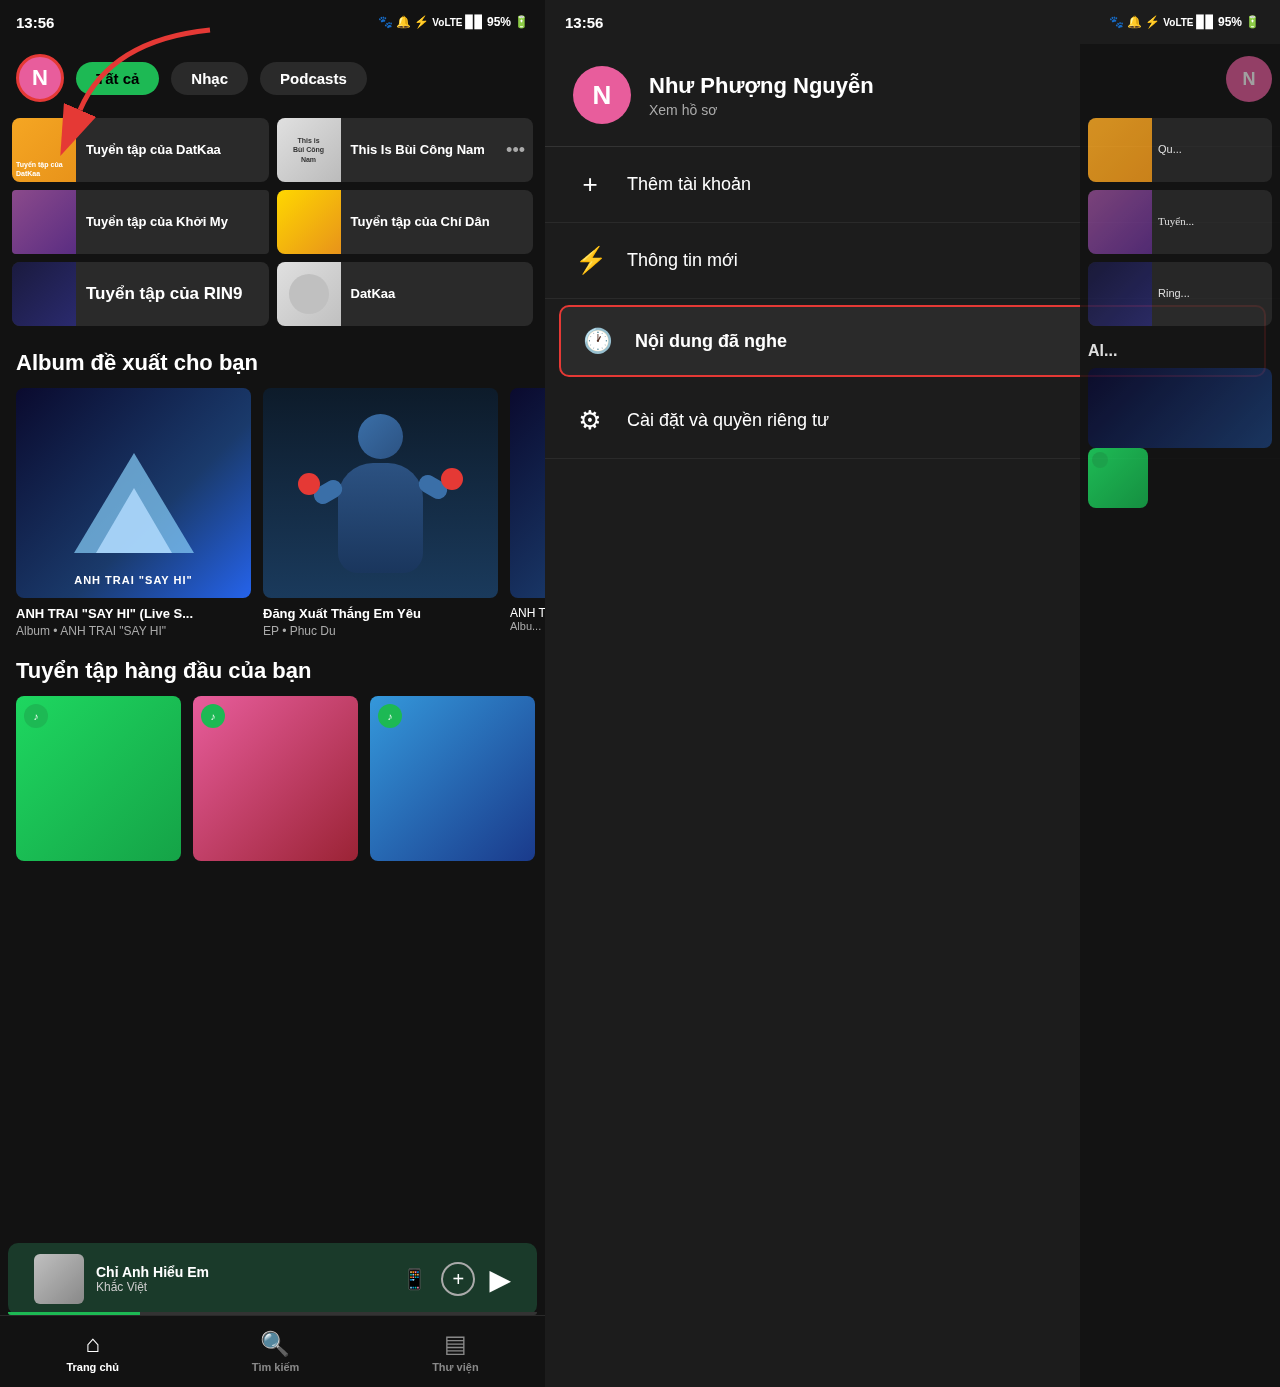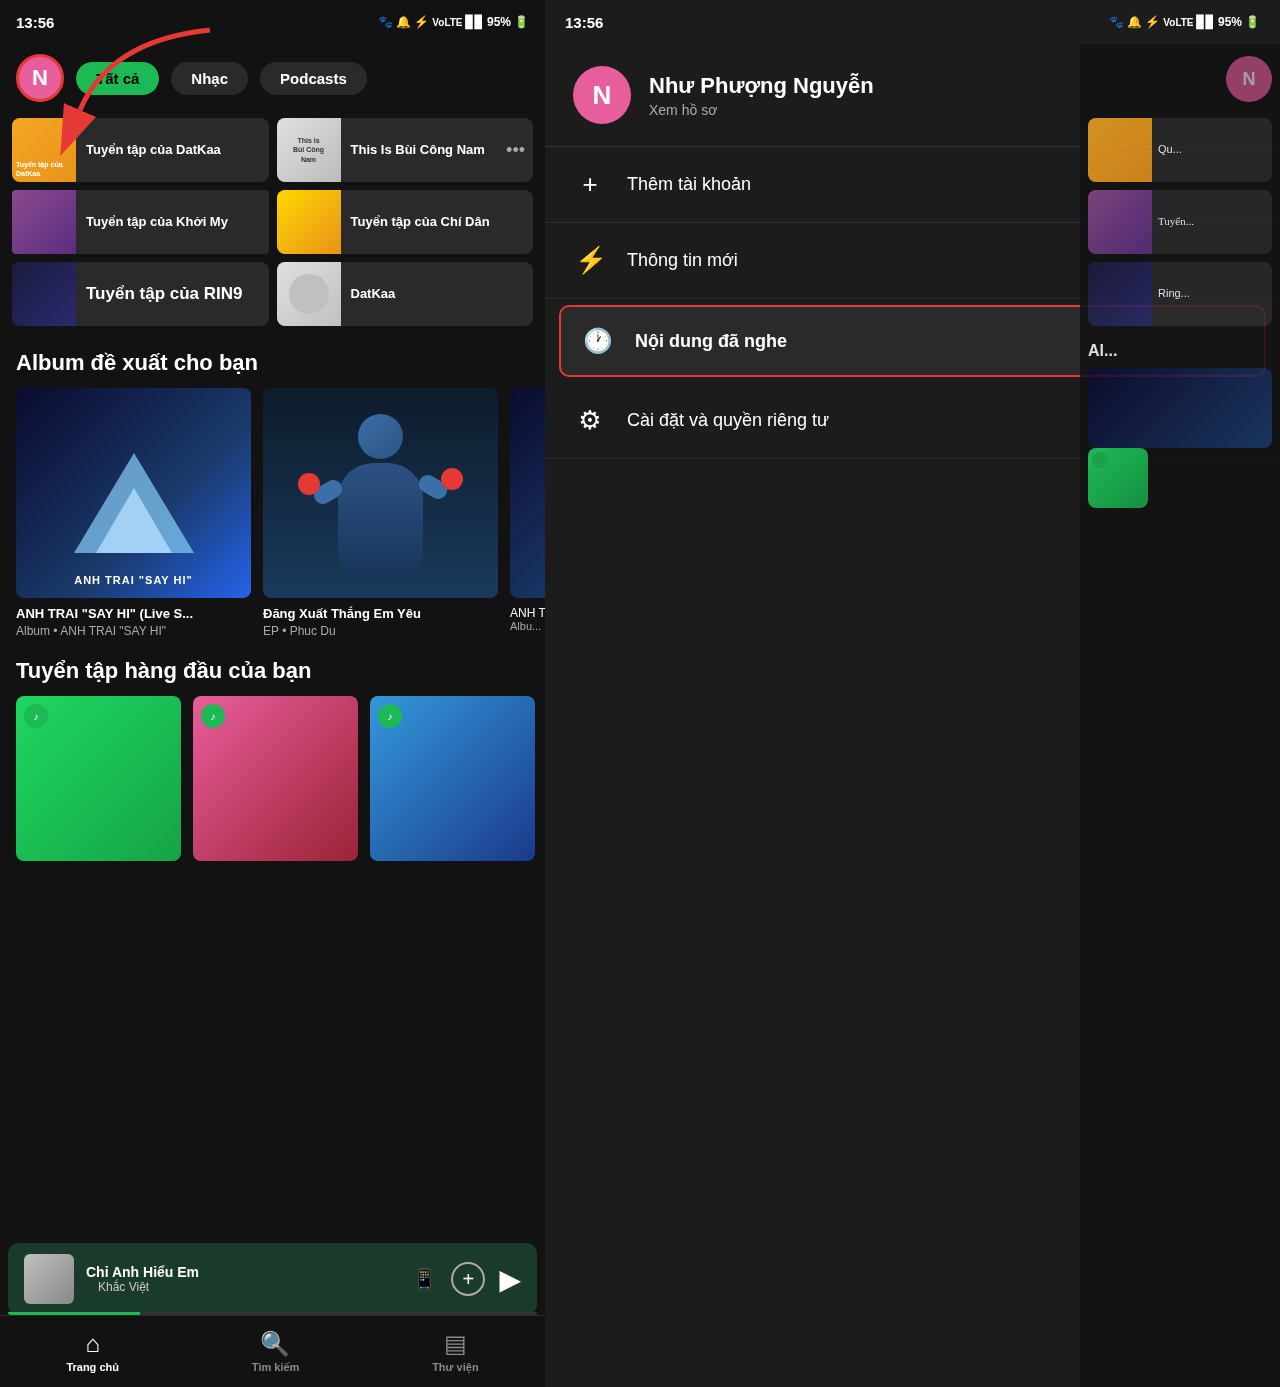--- a/index.html
+++ b/index.html
@@ -157,25 +157,25 @@
     </div>
     <div style="flex-shrink:0; width:165px; cursor:pointer;">
       <div style="width:165px; height:165px; border-radius:8px; background:linear-gradient(135deg,#3498db,#1a3a8b); margin-bottom:8px; position:relative; overflow:hidden;">
         <div style="position:absolute; top:8px; left:8px; width:24px; height:24px; background:#1db954; border-radius:50%; display:flex; align-items:center; justify-content:center;">
           <span style="color:#fff; font-size:10px;">♪</span>
         </div>
       </div>
     </div>
   </div>
 
-  <div style="position:absolute; bottom:72px; left:8px; right:8px; background:#1a3a2a; border-radius:10px; height:72px; display:flex; align-items:center; padding:0 16px; gap:12px; cursor:pointer;">
+  <div style="position:absolute; bottom:72px; left:8px; right:8px; background:#1a3a2a; border-radius:10px; height:72px; display:flex; align-items:center; padding:0 26px; gap:12px; cursor:pointer;">
     <div style="width:50px; height:50px; border-radius:6px; background:linear-gradient(135deg,#c0c0c0,#888); flex-shrink:0;"></div>
     <div style="flex:1;">
       <div style="font-size:14px; font-weight:700; color:#fff;">Chỉ Anh Hiểu Em</div>
-      <div style="font-size:12px; color:#ccc;margin-left:12px;">Khắc Việt</div>
+      <div style="font-size:12px; color:#ccc;">Khắc Việt</div>
     </div>
     <div style="display:flex; align-items:center; gap:14px;">
       <button style="background:none; border:none; color:#ccc; font-size:20px; cursor:pointer;">📱</button>
       <button style="width:34px; height:34px; border-radius:50%; border:2px solid #aaa; background:none; color:#fff; font-size:20px; display:flex; align-items:center; justify-content:center; cursor:pointer;">+</button>
       <button style="background:none; border:none; color:#fff; font-size:28px; cursor:pointer;">▶</button>
     </div>
     <div style="position:absolute; bottom:0; left:0; right:0; height:3px; background:#333; border-radius:0 0 10px 10px;">
       <div style="height:100%; width:25%; background:#1db954; border-radius:0 0 0 10px;"></div>
     </div>
   </div>

